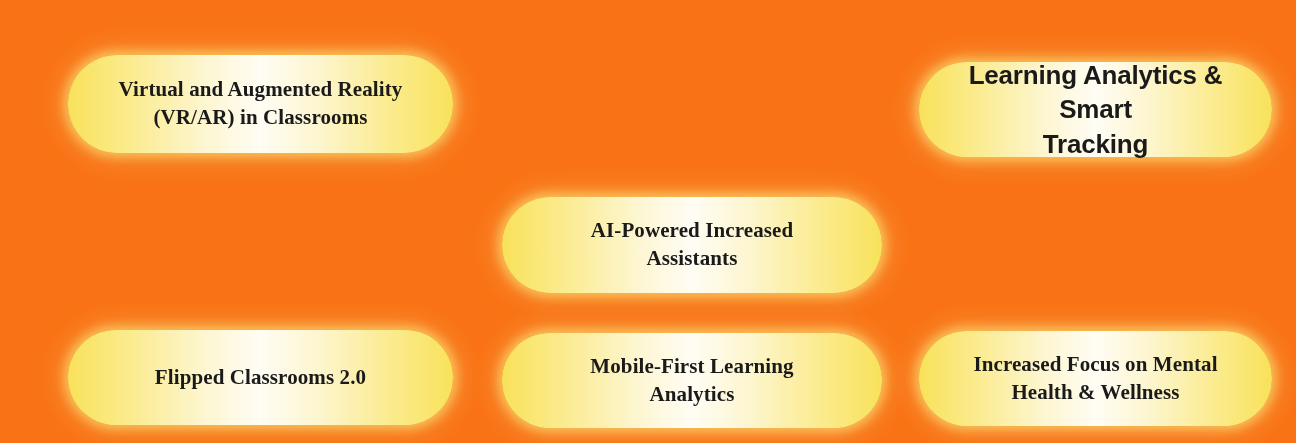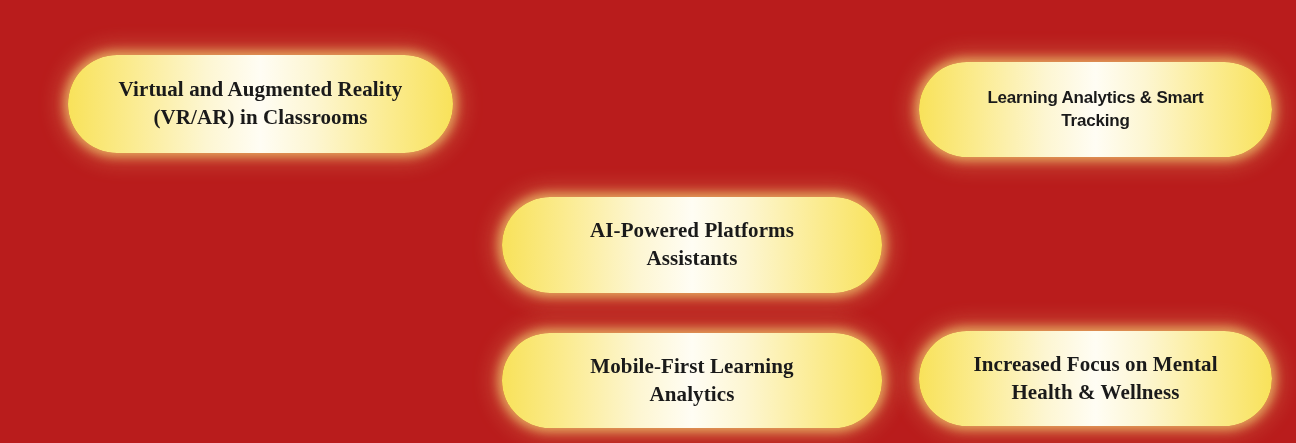--- a/index.html
+++ b/index.html
@@ -12,21 +12,21 @@
     width: 1296px;
     height: 443px;
     overflow: hidden;
     font-family: "Liberation Serif", serif;
   }
 
   .board {
     position: relative;
     width: 1296px;
     height: 443px;
-    background: #b91c1c;
+    background: #f97316;
   }
 
   
   .pill {
     position: absolute;
     box-sizing: border-box;
     display: flex;
     align-items: center;
     justify-content: center;
     text-align: center;
@@ -55,21 +55,21 @@
     line-height: 1.33;
     color: #1a1a1a;
     letter-spacing: 0.1px;
     white-space: pre-line;
   }
 
   
   .pill-label.sans {
     font-family: "Liberation Sans", sans-serif;
     font-weight: bold;
-    font-size: 17px;
+    font-size: 26px;
     letter-spacing: -0.2px;
   }
 
   
   .pos-r1c1 { left: 68px;  top: 55px;  width: 385px; height: 98px; }
   .pos-r1c2 { left: 502px; top: 60px;  width: 380px; height: 95px; }
   .pos-r1c3 { left: 919px; top: 62px;  width: 353px; height: 95px; }
 
   .pos-r2c2 { left: 502px; top: 197px; width: 380px; height: 96px; }
 
@@ -87,24 +87,27 @@
 (VR/AR) in Classrooms</span>
   </div>
 
 
   <div class="pill pos-r1c3">
     <span class="pill-label sans">Learning Analytics &amp; Smart
 Tracking</span>
   </div>
 
   <div class="pill pos-r2c2">
-    <span class="pill-label">AI-Powered Platforms
+    <span class="pill-label">AI-Powered Increased
 Assistants</span>
   </div>
 
+  <div class="pill pos-r3c1">
+    <span class="pill-label">Flipped Classrooms 2.0</span>
+  </div>
 
   <div class="pill pos-r3c2">
     <span class="pill-label">Mobile-First Learning
 Analytics</span>
   </div>
 
   <div class="pill pos-r3c3">
     <span class="pill-label">Increased Focus on Mental
 Health &amp; Wellness</span>
   </div>

